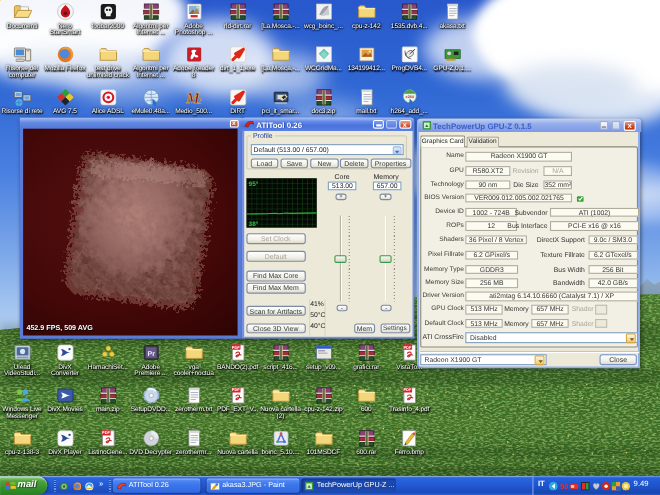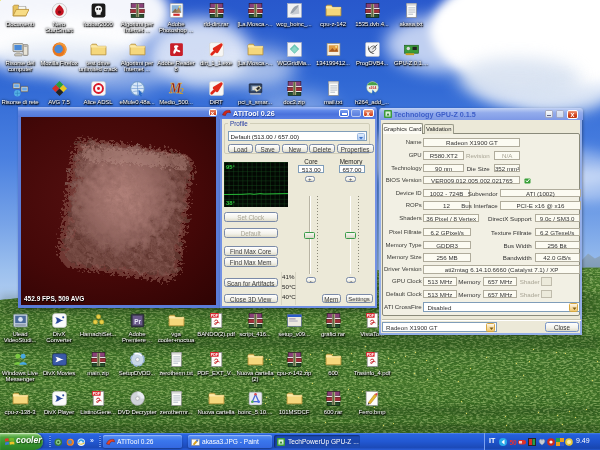--- a/index.html
+++ b/index.html
@@ -755,21 +755,21 @@
 </div>
 
 <div style="position:absolute;left:378.7px;top:108px;width:203px;height:227px;background:#ece9d8;border:2.5px solid #94aee8;border-top:none;border-radius:3px 3px 0 0;box-shadow:1px 1px 3px rgba(0,0,0,0.35)">
 <div style="position:absolute;left:-1px;top:0;width:203px;height:227px">
       <div style="position:absolute;left:0;top:0;width:100%;height:11.5px;background:linear-gradient(180deg,#c2d2f4 0%,#93acec 40%,#7e99e6);border-radius:3px 3px 0 0">
         <svg style="position:absolute;left:4px;top:2.2px" width="8" height="8" viewBox="0 0 8 8">
           <rect width="8" height="8" rx="1" fill="#3a9a3a"></rect>
           <rect x="1.5" y="1.5" width="5" height="5" fill="#d8f0d8"></rect>
           <path d="M2.5 5.5 L4 3 L5.5 5.5 Z" fill="#2a7a2a"></path>
         </svg>
-        <span style="position:absolute;left:14px;top:1.8px;color:#3d5ec8;font-size:7.2px;font-weight:bold">Technology GPU-Z 0.1.5</span>
+        <span style="position:absolute;left:14px;top:1.8px;color:#3d5ec8;font-size:7.2px;font-weight:bold">TechPowerUp GPU-Z 0.1.5</span>
         <div style="position:absolute;left:165px;top:2.2px;width:8.5px;height:8px;background:linear-gradient(180deg,#f8fafc,#d8e2f0);border:0.5px solid #aab;border-radius:1.5px">
           <div style="position:absolute;left:1.5px;bottom:1.5px;width:4px;height:1.2px;background:#668"></div>
         </div>
         <div style="position:absolute;left:176px;top:2.2px;width:8.5px;height:8px;background:linear-gradient(180deg,#f0f4f8,#dce4ee);opacity:0.8;border:0.5px solid #aab;border-radius:1.5px"></div>
         <div style="position:absolute;left:187px;top:2.2px;width:11.5px;height:8.5px;background:linear-gradient(180deg,#f09878,#d04018 60%,#c03810);border:0.5px solid #fff;border-radius:2px;color:#fff;font-size:7px;font-weight:bold;text-align:center;line-height:7.5px">x</div>
       </div>
       <div style="position:absolute;left:2.3px;top:14.5px;width:41px;height:11px;background:#fcfbf4;border:1px solid #8a8a7a;border-bottom:none;border-radius:2px 2px 0 0;font-size:5.9px;text-align:center;line-height:11px;color:#222;white-space:nowrap;z-index:3">Graphics Card</div>
       <div style="position:absolute;left:44px;top:16px;width:30px;height:9.5px;background:#ece9d8;border:1px solid #9a9a8a;border-bottom:none;border-radius:2px 2px 0 0;font-size:5.9px;text-align:center;line-height:9.5px;color:#222;white-space:nowrap;z-index:2">Validation</div>
       <div style="position:absolute;left:2px;top:25.3px;width:198.5px;height:183px;background:#f2f0e4;border:1px solid #8a8a7a;border-radius:0 2px 2px 2px;z-index:1"></div>
       <div style="position:absolute;left:0;top:31.3px;width:42px;text-align:right;font-size:6px;color:#3a3a36;white-space:nowrap;z-index:4">Name</div>
@@ -841,21 +841,21 @@
     <div style="position:absolute;left:0;top:0;width:100%;height:100%;background:linear-gradient(180deg,#5a8ae8 0%,#2a65e0 9%,#2258d2 50%,#1c4ab8 85%,#2a5ed8 100%)"></div>
     <div style="position:absolute;left:0;top:0;width:43px;height:17px;background:linear-gradient(180deg,#9ed888 0%,#4fa23e 25%,#37922e 60%,#2a7f26 100%);border-radius:0 9px 9px 0;box-shadow:inset 0 1px 1px rgba(255,255,255,0.5), 1px 0 2px rgba(0,0,0,0.4)">
       <svg style="position:absolute;left:3.5px;top:3px" width="11" height="11" viewBox="0 0 11 11">
         <g transform="rotate(-4 5 5)">
         <path d="M1 2.8 Q2.6 1.8 4.7 2.4 L4.7 5.1 Q2.6 4.6 1 5.5 Z" fill="#e23a2a"></path>
         <path d="M5.5 2.3 Q7.6 1.6 10.2 2.6 L10.2 5.3 Q7.6 4.5 5.5 5.1 Z" fill="#73b82d"></path>
         <path d="M1 6.3 Q2.6 5.5 4.7 6 L4.7 8.7 Q2.6 8.2 1 9 Z" fill="#3a78d8"></path>
         <path d="M5.5 6 Q7.6 5.4 10.2 6.2 L10.2 8.9 Q7.6 8.1 5.5 8.7 Z" fill="#ecc42a"></path>
         </g>
       </svg>
-      <span style="position:absolute;left:16px;top:2px;color:#fff;font-size:8.5px;font-weight:bold;font-style:italic;text-shadow:1px 1px 1px rgba(0,0,0,0.5)">cooler</span>
+      <span style="position:absolute;left:16px;top:2px;color:#fff;font-size:8.5px;font-weight:bold;font-style:italic;text-shadow:1px 1px 1px rgba(0,0,0,0.5)">mail</span>
     </div>
     <div style="position:absolute;left:49px;top:3px;width:2px;height:11px;background:repeating-linear-gradient(180deg,#6a94ec 0 1px,#1c48b0 1px 2px)"></div>
     <svg style="position:absolute;left:54px;top:4.5px" width="8.5" height="8.5" viewBox="0 0 16 16">
       <circle cx="8" cy="8" r="7" fill="#3a7a3a"></circle>
       <circle cx="8" cy="8" r="4.5" fill="#8ac88a"></circle>
       <circle cx="8" cy="8" r="2" fill="#2a5a2a"></circle>
     </svg>
     <svg style="position:absolute;left:65.5px;top:4.5px" width="8.5" height="8.5" viewBox="0 0 16 16">
       <use href="#ffx"></use>
     </svg>

